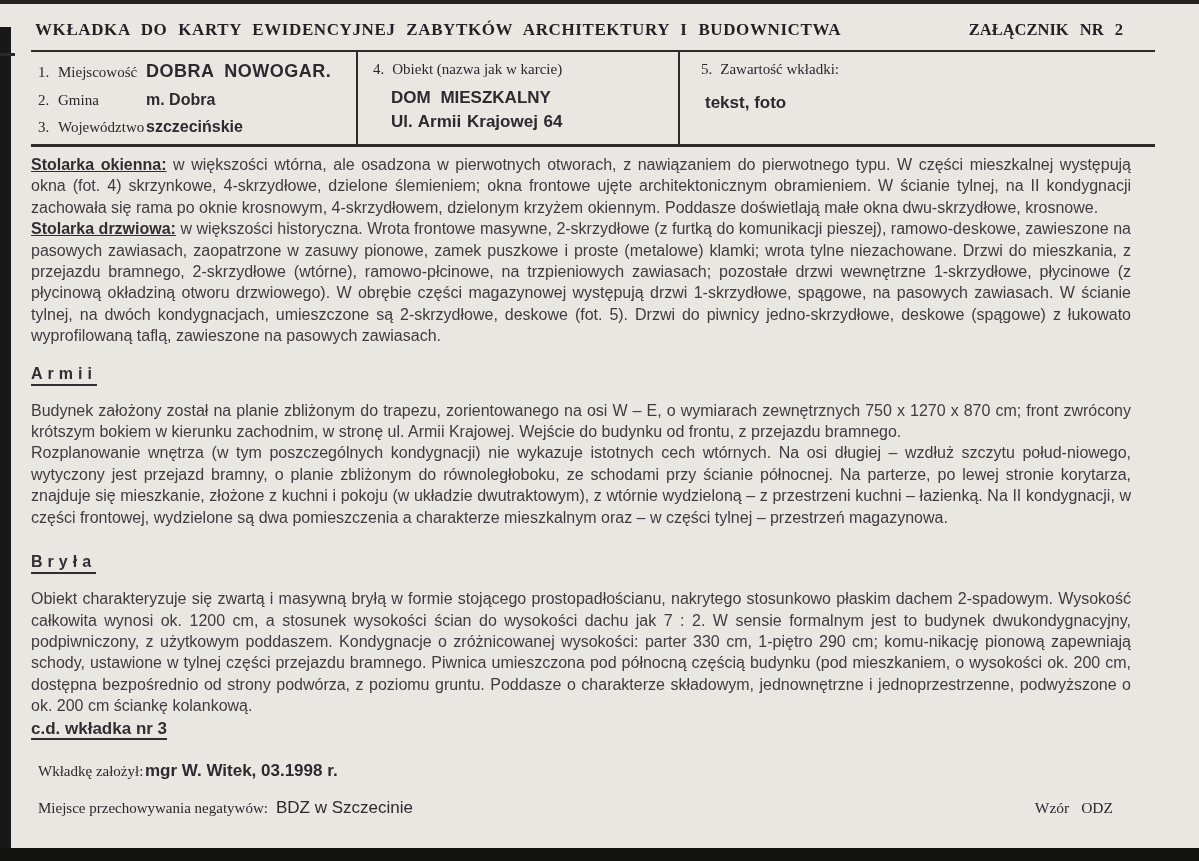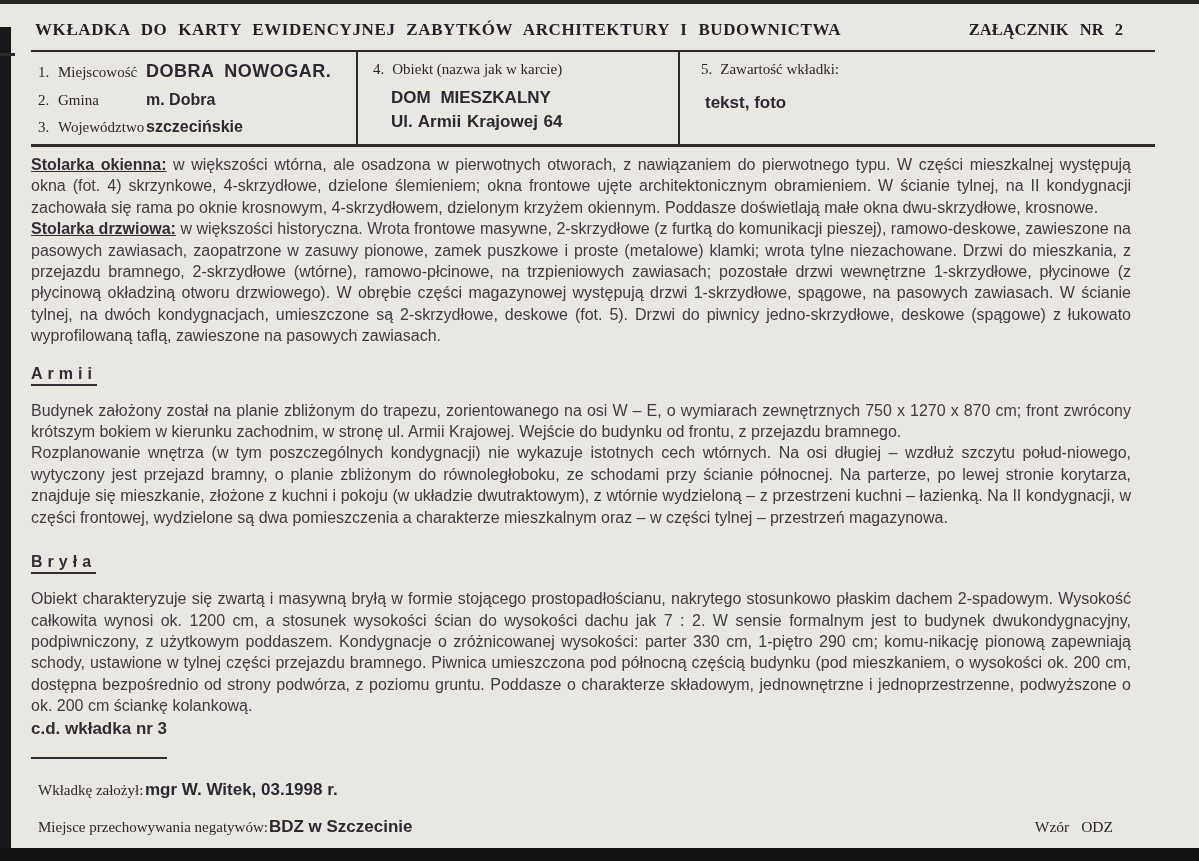--- a/index.html
+++ b/index.html
@@ -90,32 +90,32 @@
     padding-bottom: 2px; line-height: 17px;
   }
   .mt-rzut-h  { margin-top: 18px; }
   .mt-rzut-p  { margin-top: 14px; }
   .mt-bryla-h { margin-top: 25px; }
   .mt-bryla-p { margin-top: 14px; }
   .cd-footer {
     margin-top: 2px;
     font-weight: bold; font-size: 17px; color: #332d33;
     display: inline-block; border-bottom: 2px solid #332d33;
-    padding-bottom: 19px; line-height: 19px;
+    padding-bottom: 0; line-height: 19px;
   }
 
   
   .founder-row { margin-top: 21px; padding-left: 7px; display: flex; align-items: baseline; }
   .founder-label, .neg-label {
     font-family: "Liberation Serif", serif; font-size: 15px; color: #2c272b;
   }
   .founder-label { min-width: 107px; }
   .founder-value { font-weight: bold; font-size: 17px; color: #2d2930; }
   .neg-row { margin-top: 17px; padding-left: 7px; display: flex; align-items: baseline; }
-  .neg-value { font-weight: bold; font-size: 17px; color: #2d2930; margin-left: 1px; }
+  .neg-value { font-weight: normal; font-size: 17px; color: #2d2930; margin-left: 8px; }
   .wzor { margin-left: auto; margin-right: 42px;
     font-family: "Liberation Serif", serif; font-size: 15.5px; color: #2c272b; word-spacing: 8px; }
 </style>
 </head>
 <body>
 
 <div class="scan-top"></div>
 <div class="scan-left"></div>
 <div class="scan-bottom"></div>
 <div class="scan-tick"></div>

